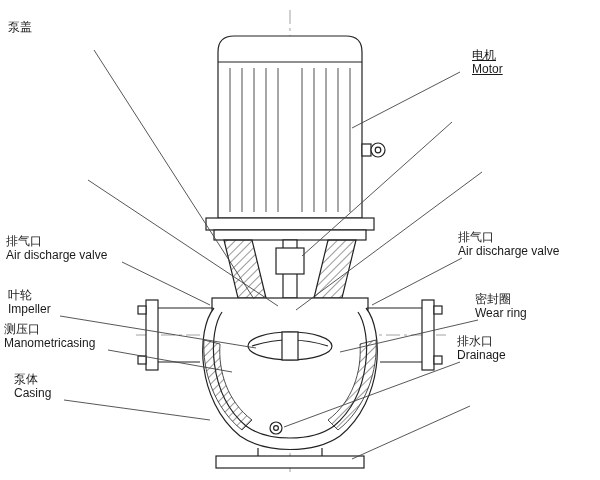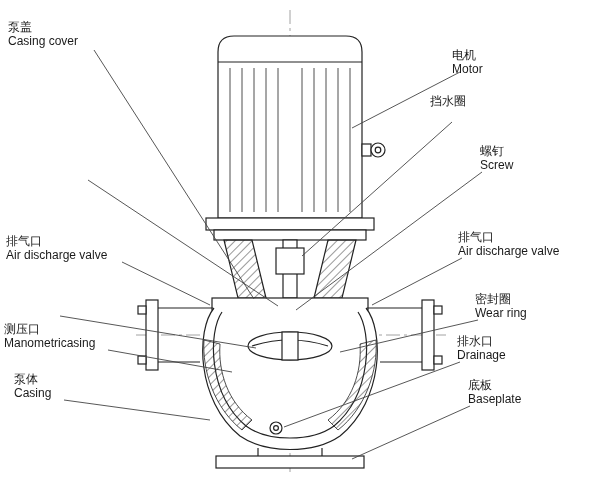--- a/index.html
+++ b/index.html
@@ -143,56 +143,50 @@
       <line x1="482" y1="172" x2="296" y2="310"></line>
       <line x1="462" y1="258" x2="372" y2="305"></line>
       <line x1="478" y1="320" x2="340" y2="352"></line>
       <line x1="460" y1="362" x2="284" y2="427"></line>
       <line x1="470" y1="406" x2="352" y2="459"></line>
     </g>
   </svg>
 
   <div class="label" style="left:8px;top:20px;width:92px;">
     <span class="zh">泵盖</span>
-    <span class="en">Casing cover</span>
   </div>
   <div class="label" style="left:6px;top:234px;width:122px;">
     <span class="zh">排气口</span>
     <span class="en">Air discharge valve</span>
+  </div>
+  <div class="label" style="left:8px;top:288px;width:62px;">
+    <span class="zh">叶轮</span>
+    <span class="en">Impeller</span>
   </div>
   <div class="label" style="left:4px;top:322px;width:112px;">
     <span class="zh">测压口</span>
     <span class="en">Manometricasing</span>
   </div>
   <div class="label" style="left:14px;top:372px;width:58px;">
     <span class="zh">泵体</span>
     <span class="en">Casing</span>
   </div>
 
-  <div class="label" style="left:452px;top:48px;width:55px;">
+  <div class="label" style="left:472px;top:48px;width:55px;text-decoration:underline;">
     <span class="zh">电机</span>
     <span class="en">Motor</span>
   </div>
   <div class="label" style="left:430px;top:94px;width:150px;">
-    <span class="zh">挡水圈</span>
-  </div>
-  <div class="label" style="left:480px;top:144px;width:56px;">
-    <span class="zh">螺钉</span>
-    <span class="en">Screw</span>
   </div>
   <div class="label" style="left:458px;top:230px;width:124px;">
     <span class="zh">排气口</span>
     <span class="en">Air discharge valve</span>
   </div>
   <div class="label" style="left:475px;top:292px;width:74px;">
     <span class="zh">密封圈</span>
     <span class="en">Wear ring</span>
   </div>
   <div class="label" style="left:457px;top:334px;width:70px;">
     <span class="zh">排水口</span>
     <span class="en">Drainage</span>
   </div>
-  <div class="label" style="left:468px;top:378px;width:68px;">
-    <span class="zh">底板</span>
-    <span class="en">Baseplate</span>
-  </div>
 
 </div>
 
 </body></html>

